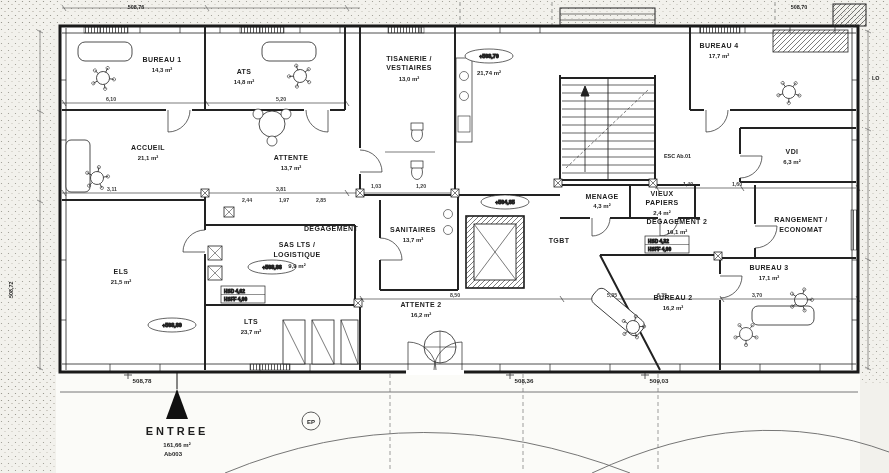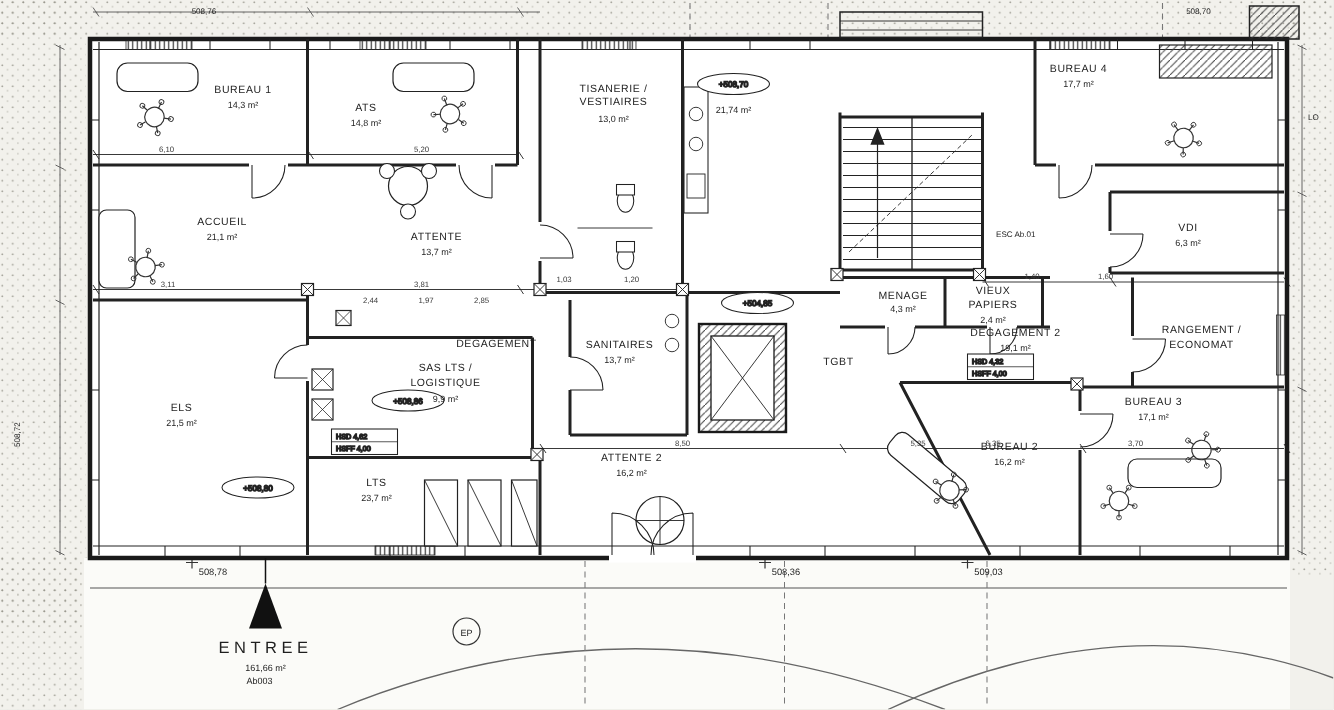--- a/index.html
+++ b/index.html
@@ -1,16 +1,16 @@
 <!DOCTYPE html>
 <html><head>
 <meta charset="utf-8">
 <style>
   html,body{margin:0;padding:0;background:#e8e7e2;}
-  .canvas{position:relative;width:889px;height:473px;background:#f2f1ec;overflow:hidden;}
+  .canvas{position:relative;width:889px;height:473px;background:#f2f1ec;overflow:hidden;font-weight:bold;}
   svg{position:absolute;left:0;top:0;}
   svg text{font-family:"Liberation Sans","DejaVu Sans",sans-serif;fill:#1e1e1e;}
   .rn{font-size:7px;letter-spacing:.4px;}
   .ra{font-size:6px;}
   .dm{font-size:5.2px;fill:#3a3a3a;}
   .sv{font-size:6.2px;}
   .lv{font-size:5.4px;}
   .tl{font-size:5.4px;}
   .tech{font-size:4.8px;}
   .big{font-size:11px;letter-spacing:3px;}

